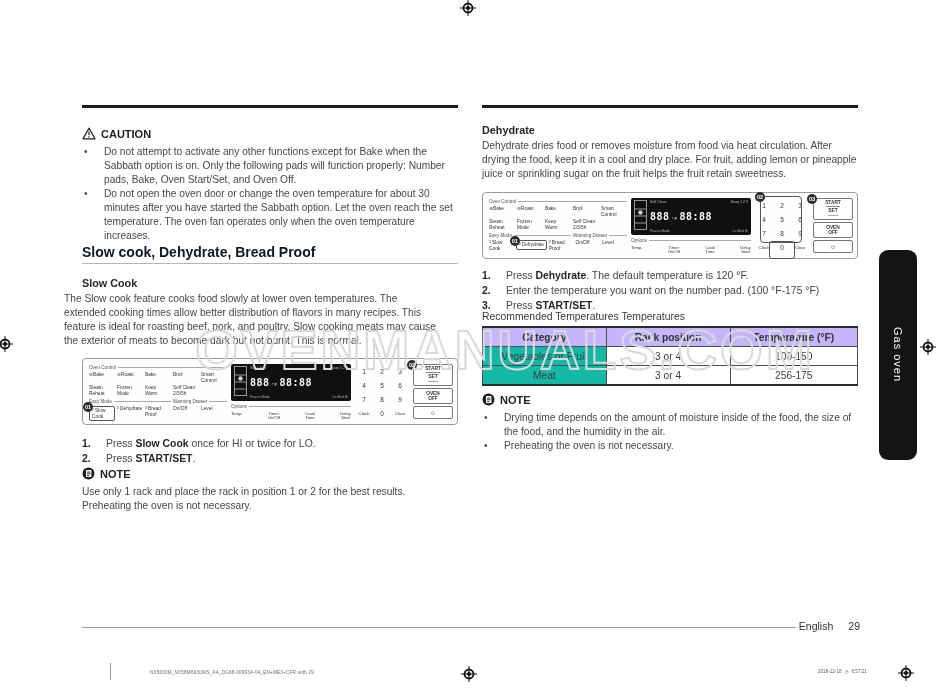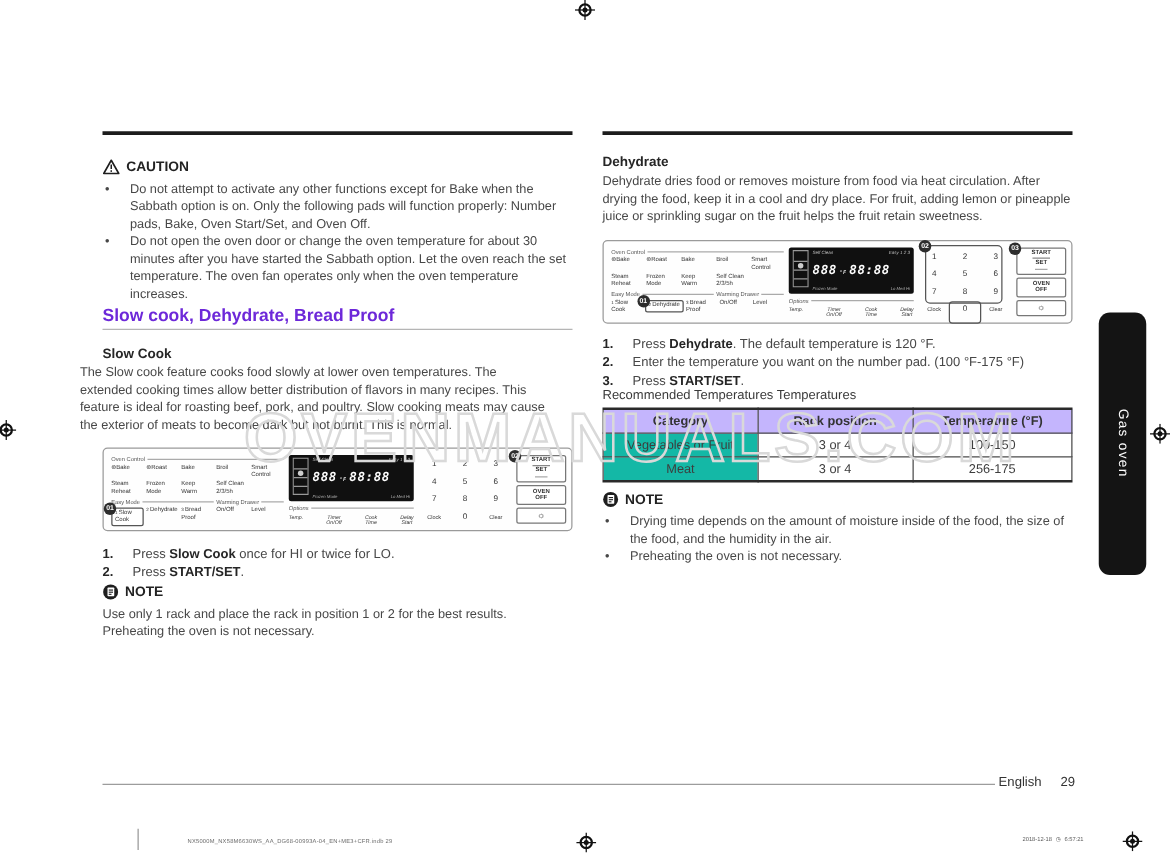--- a/index.html
+++ b/index.html
@@ -6,21 +6,21 @@
   body{width:940px;height:688px;background:#fff;font-family:"Liberation Sans",sans-serif;color:#3d3d3d;}
   .wrap{position:relative;width:940px;height:688px;overflow:hidden;background:#fff;}
   .abs{position:absolute;}
 
   
   .rule-black{height:3px;background:#1c1c1c;width:376px;}
   .rule-gray{height:1px;background:#b5b5b5;width:376px;}
 
   
   .body-text{font-size:10.2px;line-height:14px;color:#474747;width:378px;}
-  .sec-title{font-size:14px;font-weight:bold;color:#6d28d9;text-align:right;}
+  .sec-title{font-size:14px;font-weight:bold;color:#0f172a;text-align:right;}
   .sub-title{font-size:10.8px;font-weight:bold;color:#262626;}
   .icon-head{display:flex;align-items:center;gap:5px;font-size:11px;font-weight:bold;color:#222;}
   .bullets .b-row{display:flex;font-size:10.2px;line-height:14px;color:#474747;}
   .bullets .b-dot{width:20px;flex:none;padding-left:2px;}
   .bullets .b-txt{flex:1;}
   .steps .s-row{display:flex;font-size:10.4px;line-height:15px;color:#474747;}
   .steps .s-num{width:24px;flex:none;font-weight:bold;color:#262626;}
   .steps b{color:#262626;}
 
   
@@ -46,21 +46,21 @@
   .glabel .g-txt{font-size:4.6px;color:#555;white-space:nowrap;}
   .glabel .g-line{flex:1;height:1px;background:#aaa;}
   .kgrid{display:grid;grid-template-columns:repeat(5,1fr);column-gap:2px;row-gap:2px;margin-top:2px;}
   .key{font-size:4.8px;line-height:1.15;color:#333;white-space:pre-line;}
   .knum{font-size:3.6px;vertical-align:top;color:#333;margin-right:1px;}
   .lblrow{display:grid;grid-template-columns:repeat(5,1fr);column-gap:2px;margin-top:2px;}
   .sp3{grid-column:1/4;}.sp2{grid-column:4/6;}
   .boxkey{border:1px solid #555;border-radius:2px;padding:1px 2px;display:inline-block;position:relative;background:#fff;}
   .badge{position:absolute;width:10px;height:10px;background:#2d2d2d;color:#fff;border-radius:50%;font-size:5.5px;font-weight:bold;display:flex;align-items:center;justify-content:center;z-index:3;}
   .b-tl{top:-5px;left:-7px;}
-  .p-mid{width:100px;flex:none;display:flex;flex-direction:column;font-style:italic;}
+  .p-mid{width:120px;flex:none;display:flex;flex-direction:column;}
   .lcd{background:#101010;border-radius:2px;height:37px;display:flex;gap:3px;padding:2px 3px;box-sizing:border-box;}
   .lcd-main{flex:1;display:flex;flex-direction:column;justify-content:space-between;}
   .lcd-top{display:flex;justify-content:space-between;font-size:3.6px;color:#bdbdbd;}
   .lcd-mid{display:flex;align-items:baseline;gap:2px;font-family:"DejaVu Sans Mono",monospace;font-size:10px;font-weight:bold;color:#fff;letter-spacing:0.5px;}
   .lcd-unit{font-size:4px;color:#ddd;}
   .lcd-bot{display:flex;justify-content:space-between;font-size:3.4px;color:#a8a8a8;}
   .optrow{display:flex;justify-content:space-between;gap:1px;font-size:4.2px;line-height:1.1;text-align:center;color:#333;margin-top:2px;white-space:pre-line;}
   .p-num{flex:1;position:relative;display:grid;grid-template-columns:repeat(3,1fr);grid-auto-rows:1fr;align-items:center;text-align:center;}
   .npd{font-size:6.5px;color:#333;}
   .npw{font-size:4.4px;color:#333;}

